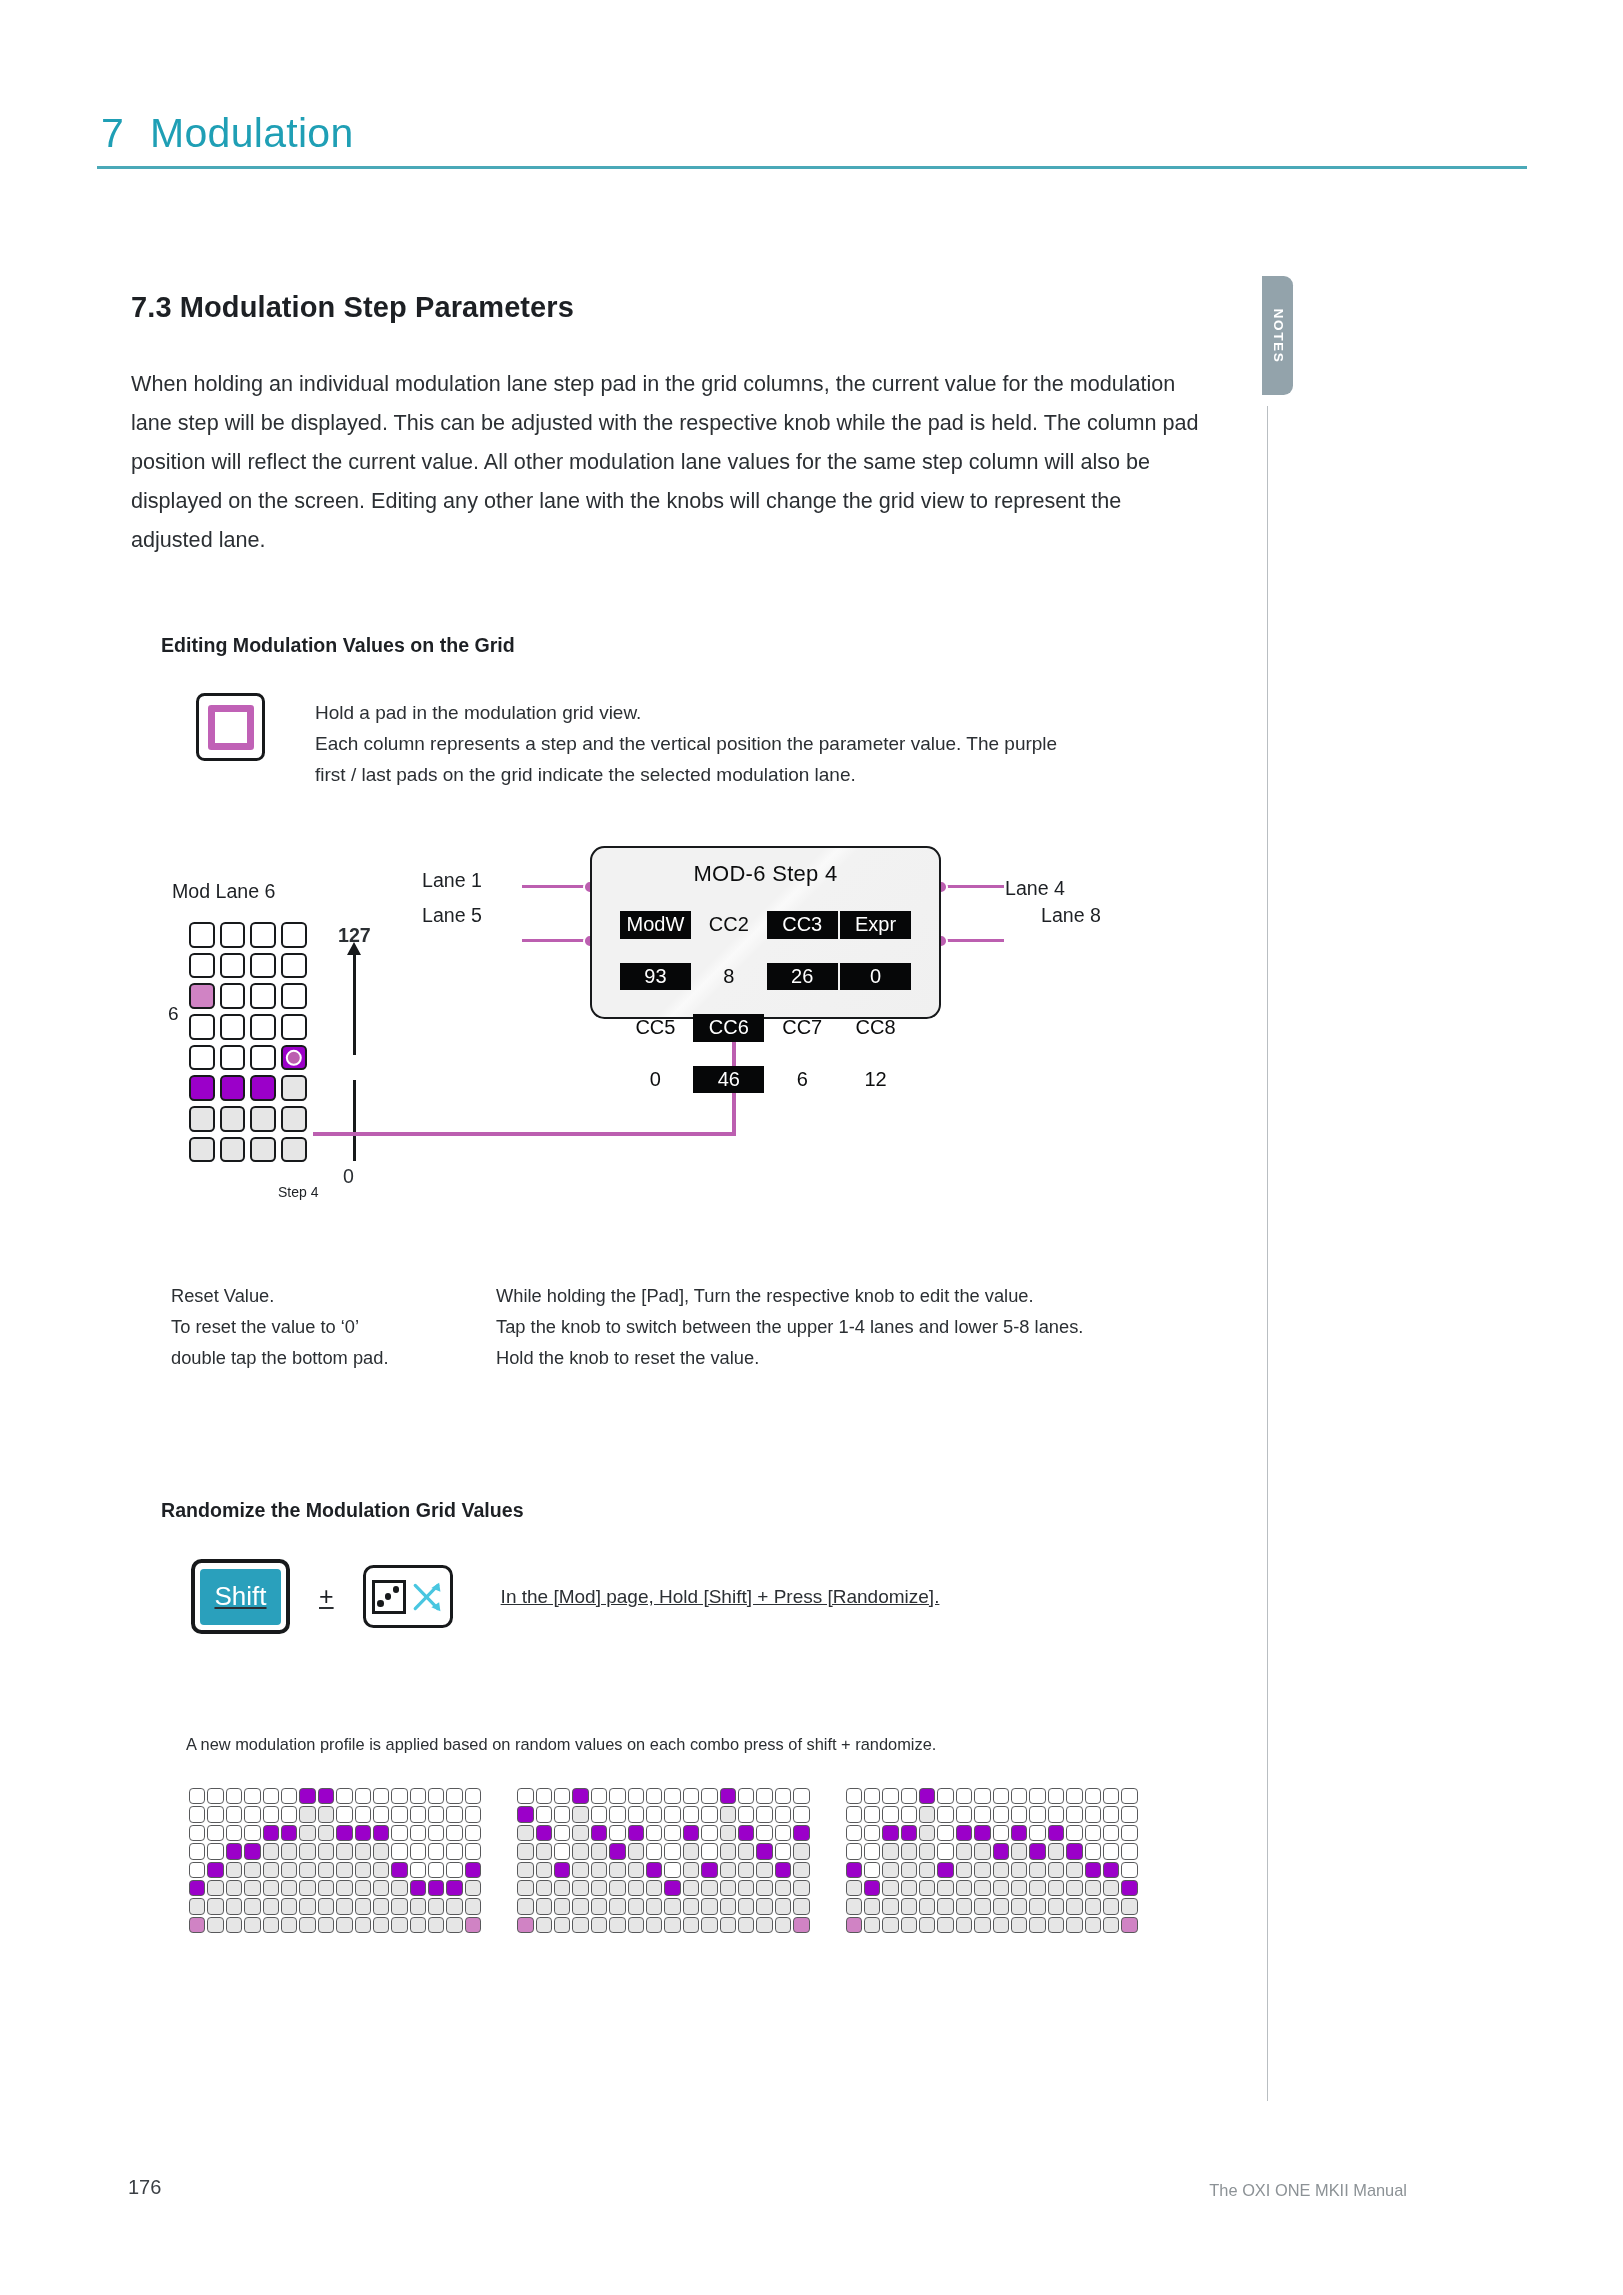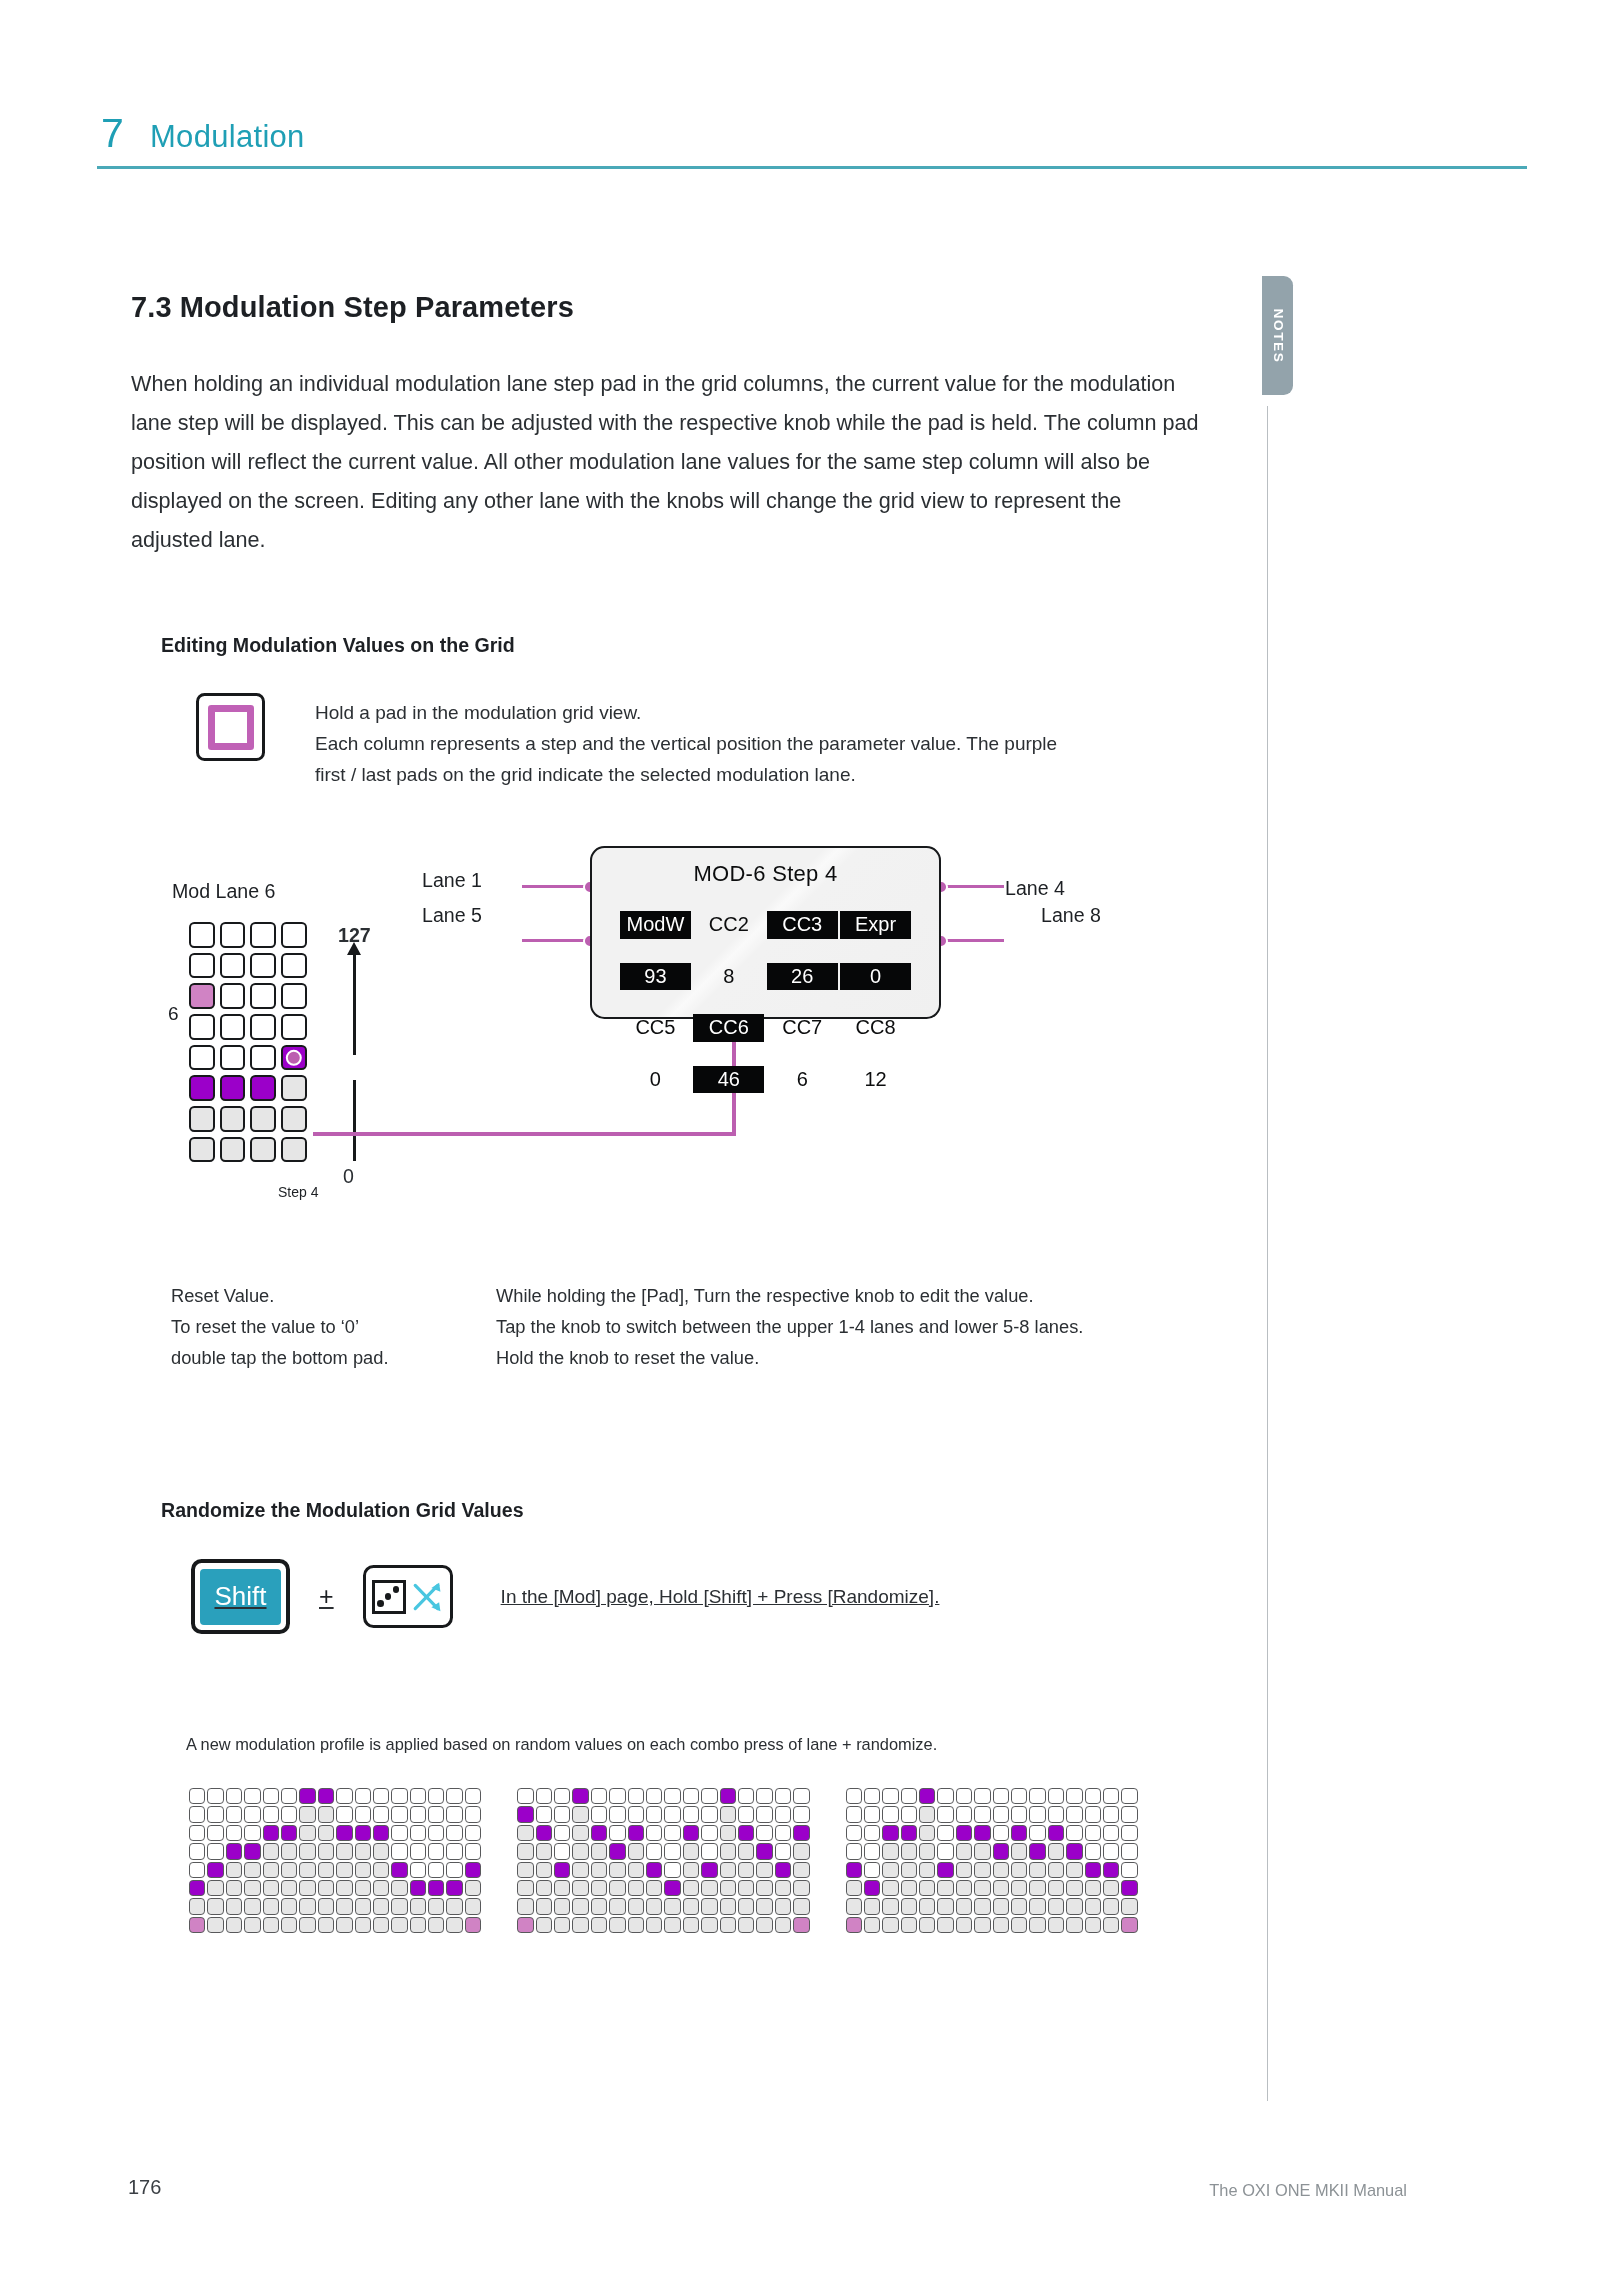--- a/index.html
+++ b/index.html
@@ -27,21 +27,21 @@
     gap: 26px;
     padding-left: 3.9px;
   }
   #chapter-header .ch-num {
     font-size: 41px;
     color: #1f9fb5;
     font-weight: 400;
     letter-spacing: 0.3px;
   }
   #chapter-header .ch-title {
-    font-size: 31px;
+    font-size: 41px;
     color: #1f9fb5;
     font-weight: 400;
     letter-spacing: 0.3px;
   }
   #chapter-header .ch-rule {
     margin-top: 9.2px;
     height: 2.6px;
     background: #4aa9b8;
     width: 1430px;
   }
@@ -680,21 +680,21 @@
       </g>
       <path d="M42 4 L44 18 L30 12 Z" fill="#49c6e0"></path>
       <path d="M44 48 L30 42 L42 34 Z" fill="#49c6e0"></path>
     </svg>
   </div>
   <div id="combo-text">
     <div>In the [Mod] page, Hold [Shift] + Press [Randomize].</div>
   </div>
 </div>
 
-<div id="random-caption">A new modulation profile is applied based on random values on each combo press of lane + randomize.</div>
+<div id="random-caption">A new modulation profile is applied based on random values on each combo press of shift + randomize.</div>
 <div id="random-grids">
     <div class="rgrid">
       <div class="rcell "></div>
       <div class="rcell "></div>
       <div class="rcell "></div>
       <div class="rcell "></div>
       <div class="rcell "></div>
       <div class="rcell "></div>
       <div class="rcell on"></div>
       <div class="rcell on"></div>

